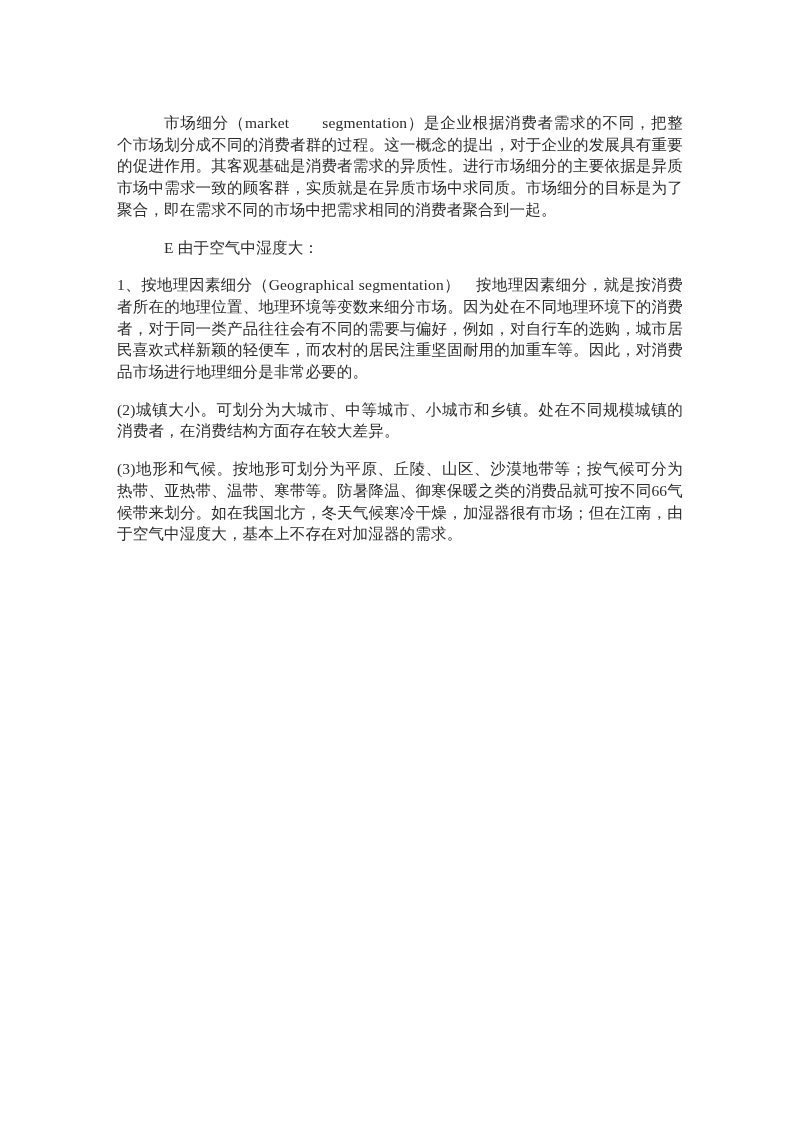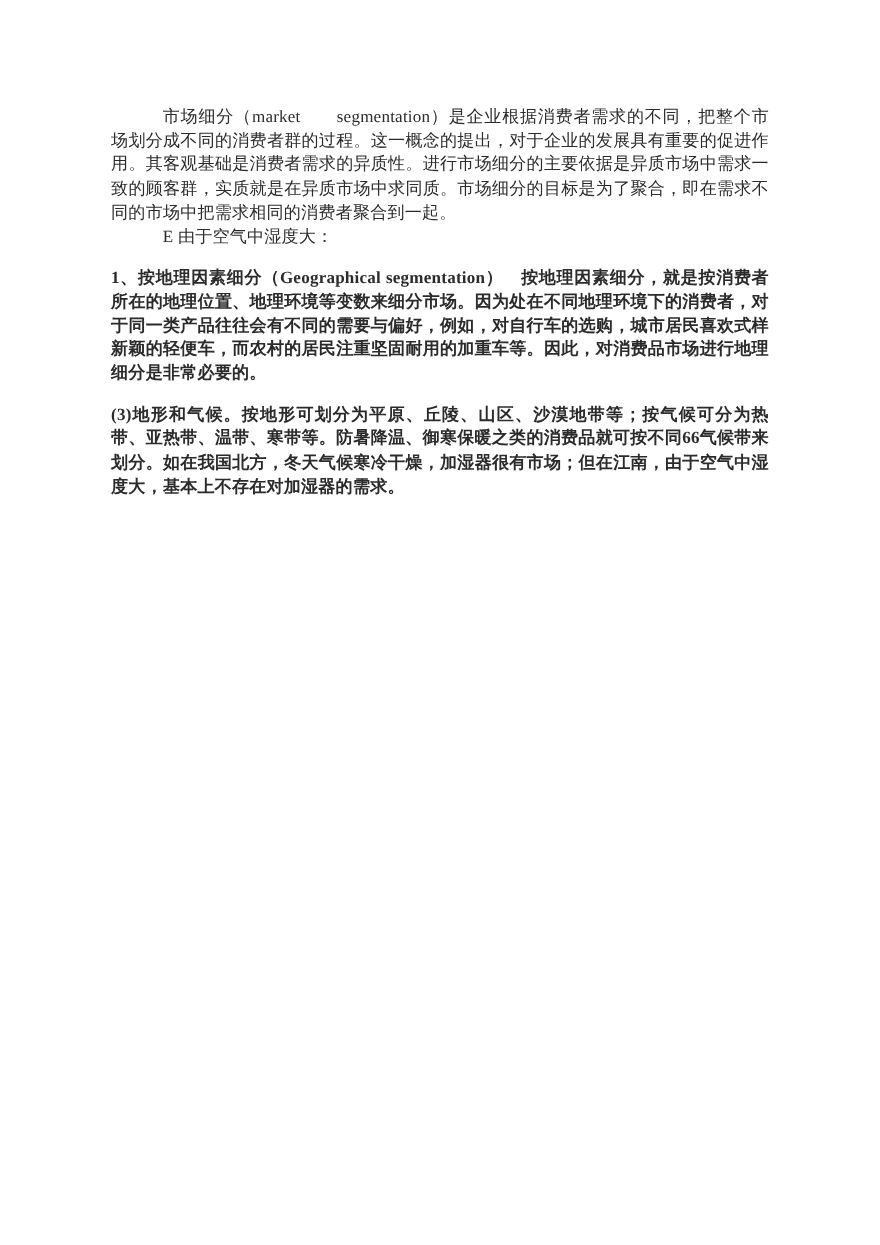--- a/index.html
+++ b/index.html
@@ -27,35 +27,35 @@
     left: 101px;
     top: 96px;
     width: 598px;
     font-size: 15.5px;
     line-height: 21.7px;
     color: #2b2b2b;
     text-align: justify;
     letter-spacing: 0.2px;
   }
   .para {
-    margin: 0;
+    margin: 16px;
     padding: 0;
   }
   .para.gap {
     margin-top: 16px;
-    font-weight: bold;
   }
   .para.indent {
     text-indent: 47px;
   }
   
 </style>
 </head>
 <body>
 
 <div class="page">
   <div class="doc-body" id="doc-body">
       <p class="para indent">市场细分（market　　segmentation）是企业根据消费者需求的不同，把整个市场划分成不同的消费者群的过程。这一概念的提出，对于企业的发展具有重要的促进作用。其客观基础是消费者需求的异质性。进行市场细分的主要依据是异质市场中需求一致的顾客群，实质就是在异质市场中求同质。市场细分的目标是为了聚合，即在需求不同的市场中把需求相同的消费者聚合到一起。</p>
       <p class="para indent">E 由于空气中湿度大：</p>
       <p class="para gap">1、按地理因素细分（Geographical segmentation）　按地理因素细分，就是按消费者所在的地理位置、地理环境等变数来细分市场。因为处在不同地理环境下的消费者，对于同一类产品往往会有不同的需要与偏好，例如，对自行车的选购，城市居民喜欢式样新颖的轻便车，而农村的居民注重坚固耐用的加重车等。因此，对消费品市场进行地理细分是非常必要的。</p>
+      <p class="para gap">(2)城镇大小。可划分为大城市、中等城市、小城市和乡镇。处在不同规模城镇的消费者，在消费结构方面存在较大差异。</p>
       <p class="para gap">(3)地形和气候。按地形可划分为平原、丘陵、山区、沙漠地带等；按气候可分为热带、亚热带、温带、寒带等。防暑降温、御寒保暖之类的消费品就可按不同66气候带来划分。如在我国北方，冬天气候寒冷干燥，加湿器很有市场；但在江南，由于空气中湿度大，基本上不存在对加湿器的需求。</p>
     </div>
 </div>
 
 </body></html>

